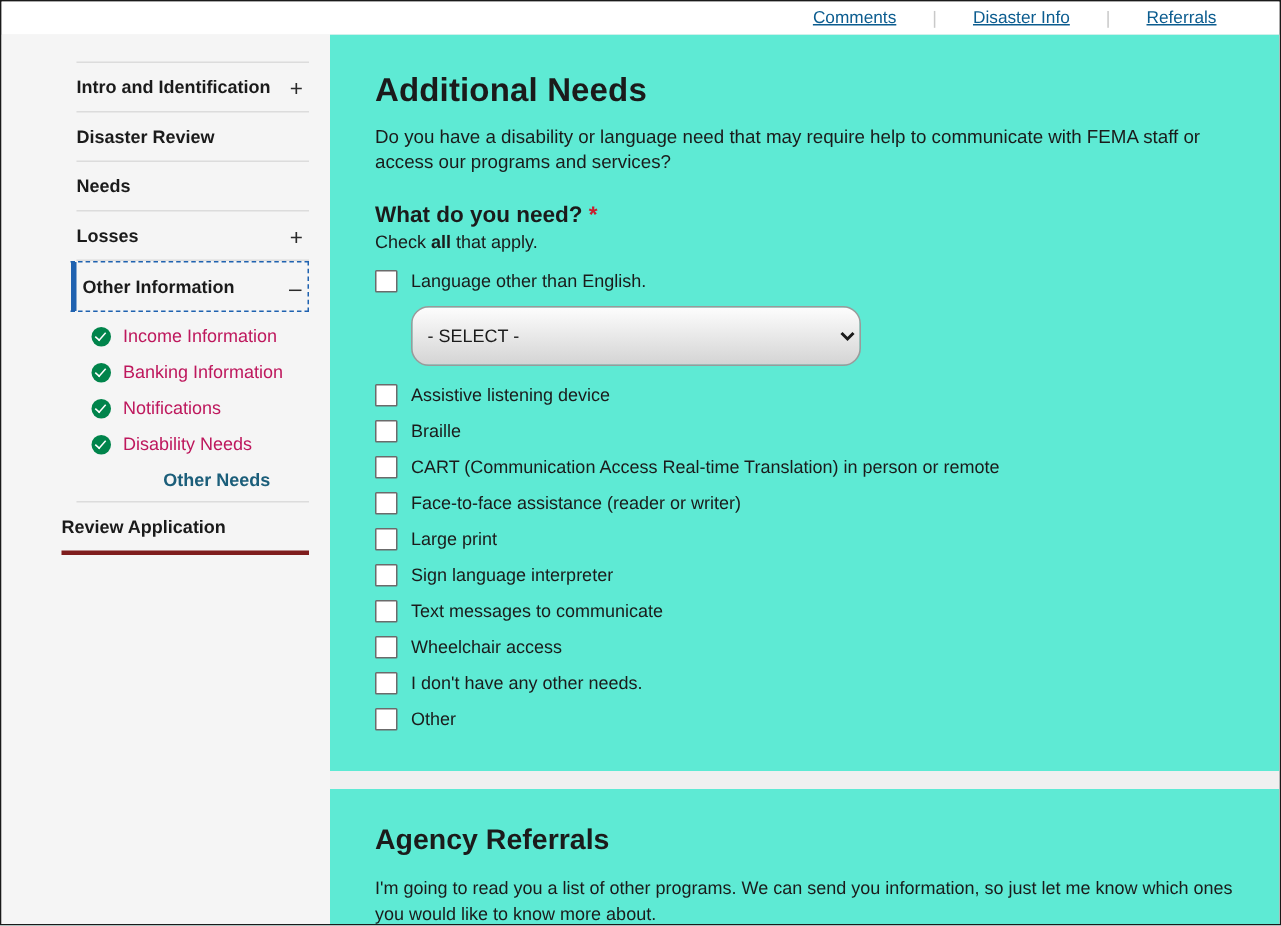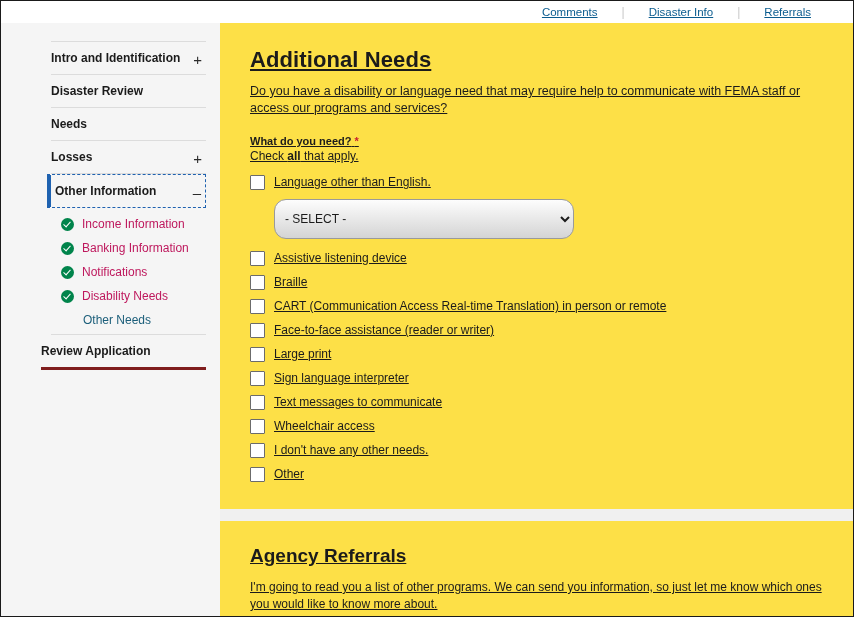--- a/index.html
+++ b/index.html
@@ -90,22 +90,23 @@
   }
   .sub-item {
     display: flex;
     align-items: center;
     padding: 5px 0 5px 10px;
     font-size: 12px;
     color: #be185d;
   }
   .sub-item.plain {
     color: #1b5e7a;
-    font-weight: normal;
+    font-weight: bold;
     padding-left: 32px;
+    justify-content: center;
   }
   .check-circle {
     width: 13px;
     height: 13px;
     border-radius: 50%;
     background: #00844b;
     margin-right: 8px;
     position: relative;
     flex: 0 0 auto;
   }
@@ -126,41 +127,40 @@
   }
   
   .main {
     flex: 1;
     padding: 0;
     box-sizing: border-box;
     background: #f0f0f0;
     overflow: hidden;
   }
   .card {
-    background: #fde047;
+    background: #5eead4;
     margin-bottom: 12px;
     padding: 22px 30px 18px 30px;
     box-sizing: border-box;
-    text-decoration: underline;
   }
   .card.first { padding-top: 24px; }
   h1.page-title {
     font-size: 22px;
     margin: 0 0 10px 0;
     font-weight: bold;
     letter-spacing: .1px;
   }
   .lede {
     font-size: 12.5px;
     line-height: 17px;
     margin: 0 0 18px 0;
     max-width: 580px;
   }
   .q-label {
-    font-size: 11px;
+    font-size: 15px;
     font-weight: bold;
     margin: 0 0 2px 0;
   }
   .req { color: #c8202f; font-weight: bold; }
   .hint {
     font-size: 12px;
     margin: 0 0 12px 0;
   }
   .hint b { font-weight: bold; }
   .cbrow {

